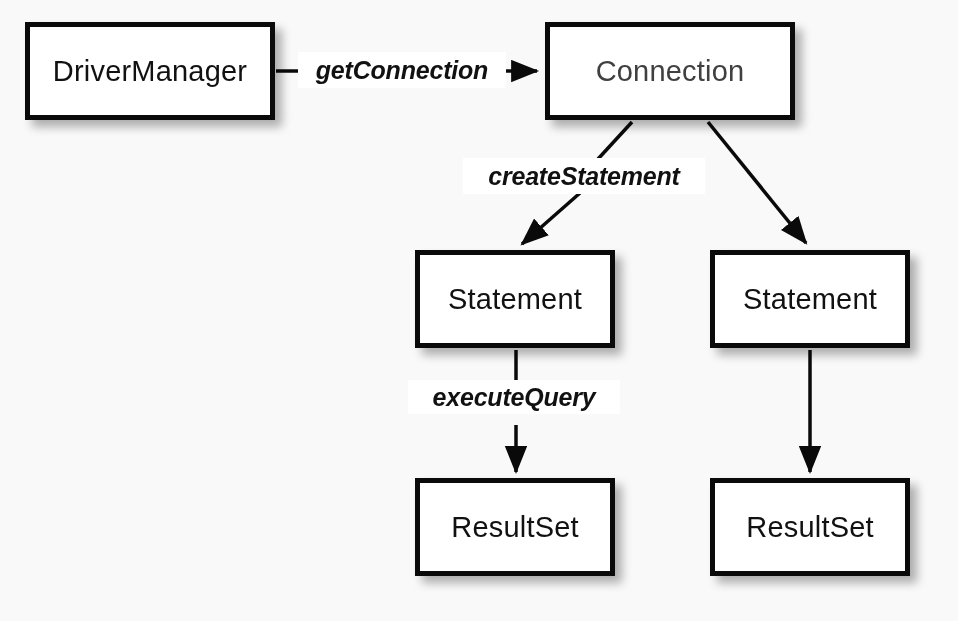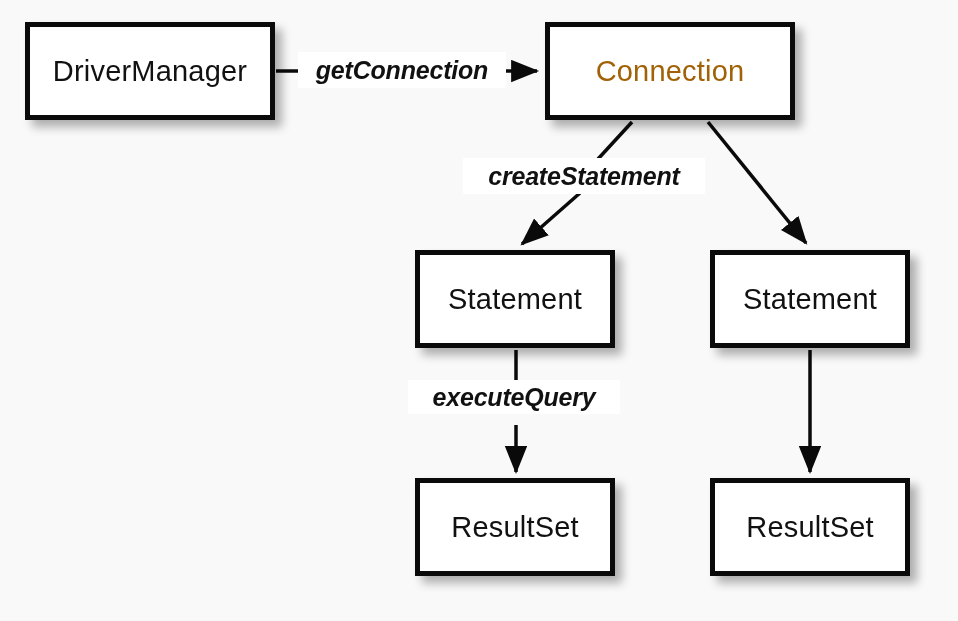--- a/index.html
+++ b/index.html
@@ -97,21 +97,21 @@
     <g>
       <line x1="810" y1="350" x2="810" y2="472" stroke="#0a0a0a" stroke-width="3.5" marker-end="url(#arrowhead)"></line>
     </g>
   </svg>
 
   <div class="node" style="left: 25px; top: 22px; width: 250px; height: 98px; background: rgb(255, 255, 255); border-color: rgb(10, 10, 10);">
     <span class="node-label" style="color: rgb(17, 17, 17);">DriverManager</span>
   </div>
 
   <div class="node" style="left: 545px; top: 22px; width: 250px; height: 98px; background: rgb(255, 255, 255); border-color: rgb(10, 10, 10);">
-    <span class="node-label" style="color: #a16207;">Connection</span>
+    <span class="node-label" style="color: #404040;">Connection</span>
   </div>
 
   <div class="node" style="left: 415px; top: 250px; width: 200px; height: 98px; background: rgb(255, 255, 255); border-color: rgb(10, 10, 10);">
     <span class="node-label" style="color: rgb(17, 17, 17);">Statement</span>
   </div>
 
   <div class="node" style="left: 710px; top: 250px; width: 200px; height: 98px; background: rgb(255, 255, 255); border-color: rgb(10, 10, 10);">
     <span class="node-label" style="color: rgb(17, 17, 17);">Statement</span>
   </div>
 

